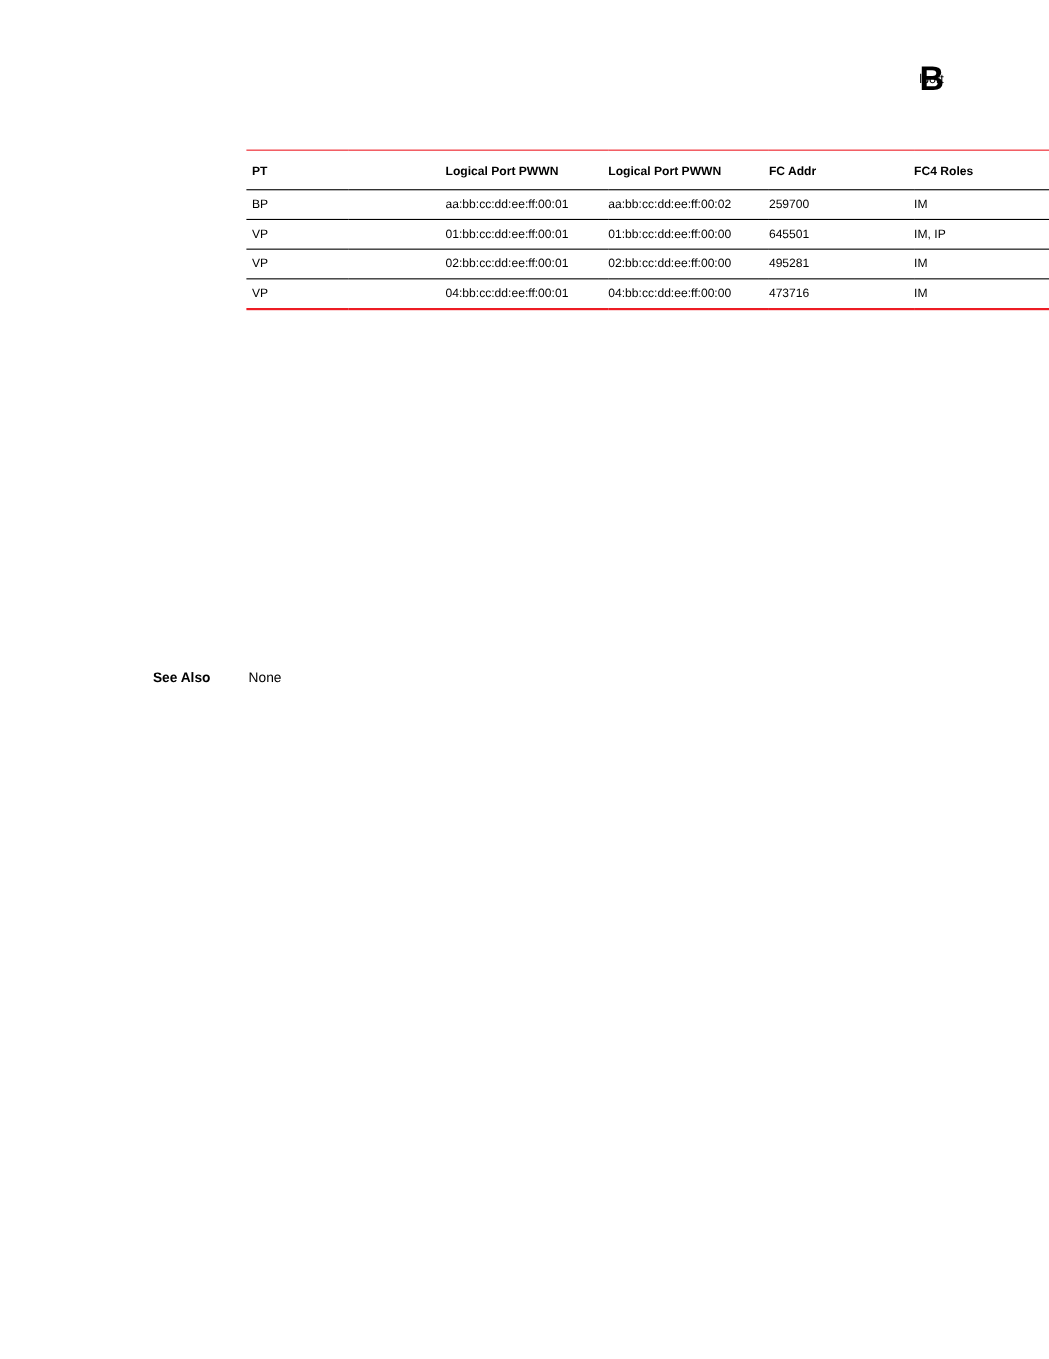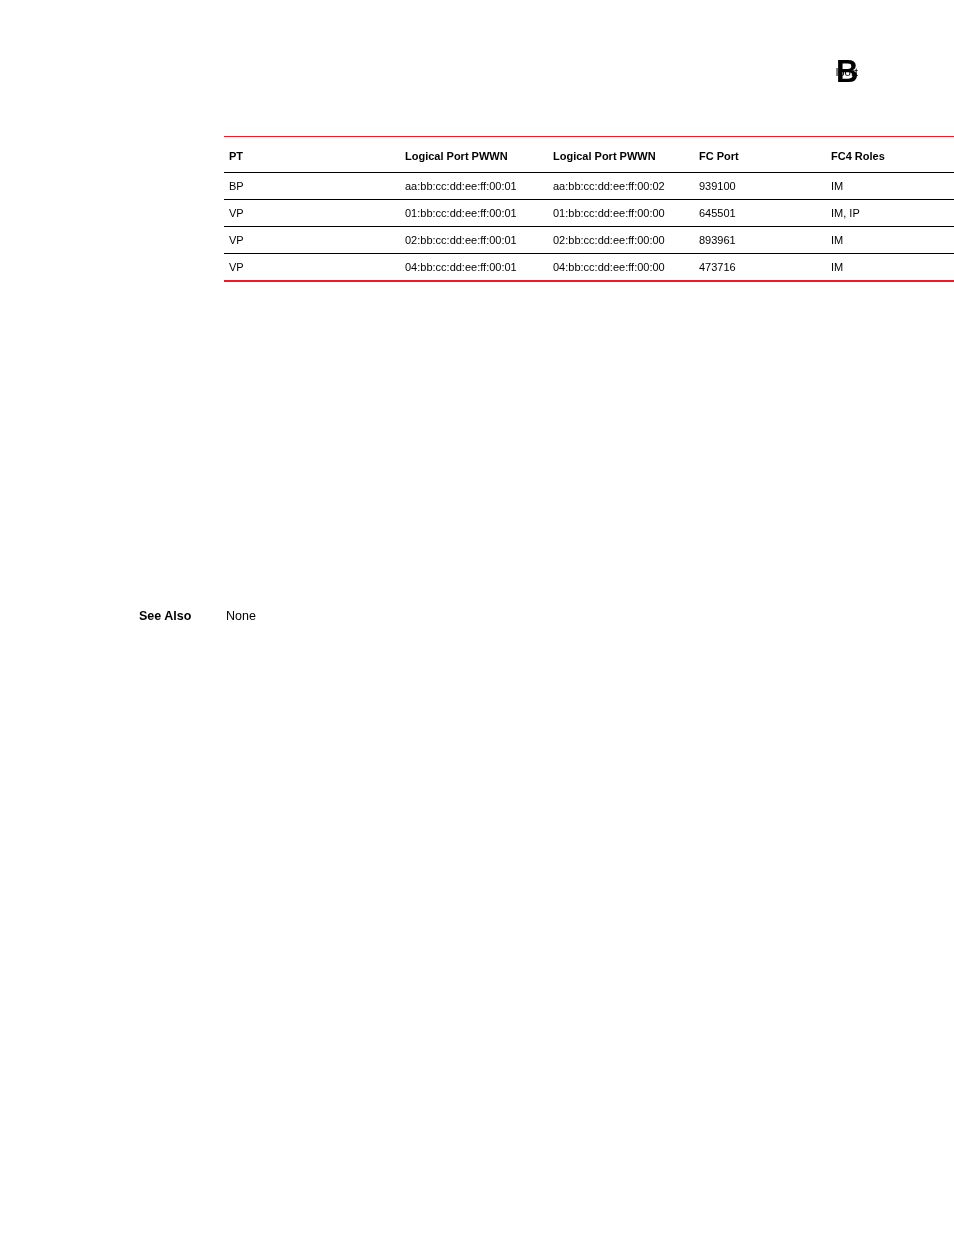--- a/index.html
+++ b/index.html
@@ -132,44 +132,44 @@
   <div class="header-appendix-letter">B</div>
 </div>
 
 <div class="table-wrap">
   <table class="data-table">
     <thead>
       <tr class="header-row">
         <th class="col-pt">PT</th>
         <th class="col-pwwn">Logical Port PWWN</th>
         <th class="col-nwwn">Logical Port PWWN</th>
-        <th class="col-fcaddr">FC Port</th>
+        <th class="col-fcaddr">FC Addr</th>
         <th class="col-fc4roles">FC4 Roles</th>
       </tr>
     </thead>
     <tbody>
       <tr>
         <td class="col-pt">BP</td>
         <td class="col-pwwn">aa:bb:cc:dd:ee:ff:00:01</td>
         <td class="col-nwwn">aa:bb:cc:dd:ee:ff:00:02</td>
-        <td class="col-fcaddr">939100</td>
+        <td class="col-fcaddr">259700</td>
         <td class="col-fc4roles">IM</td>
       </tr>
       <tr>
         <td class="col-pt">VP</td>
         <td class="col-pwwn">01:bb:cc:dd:ee:ff:00:01</td>
         <td class="col-nwwn">01:bb:cc:dd:ee:ff:00:00</td>
         <td class="col-fcaddr">645501</td>
         <td class="col-fc4roles">IM, IP</td>
       </tr>
       <tr>
         <td class="col-pt">VP</td>
         <td class="col-pwwn">02:bb:cc:dd:ee:ff:00:01</td>
         <td class="col-nwwn">02:bb:cc:dd:ee:ff:00:00</td>
-        <td class="col-fcaddr">893961</td>
+        <td class="col-fcaddr">495281</td>
         <td class="col-fc4roles">IM</td>
       </tr>
       <tr>
         <td class="col-pt">VP</td>
         <td class="col-pwwn">04:bb:cc:dd:ee:ff:00:01</td>
         <td class="col-nwwn">04:bb:cc:dd:ee:ff:00:00</td>
         <td class="col-fcaddr">473716</td>
         <td class="col-fc4roles">IM</td>
       </tr>
     </tbody>

